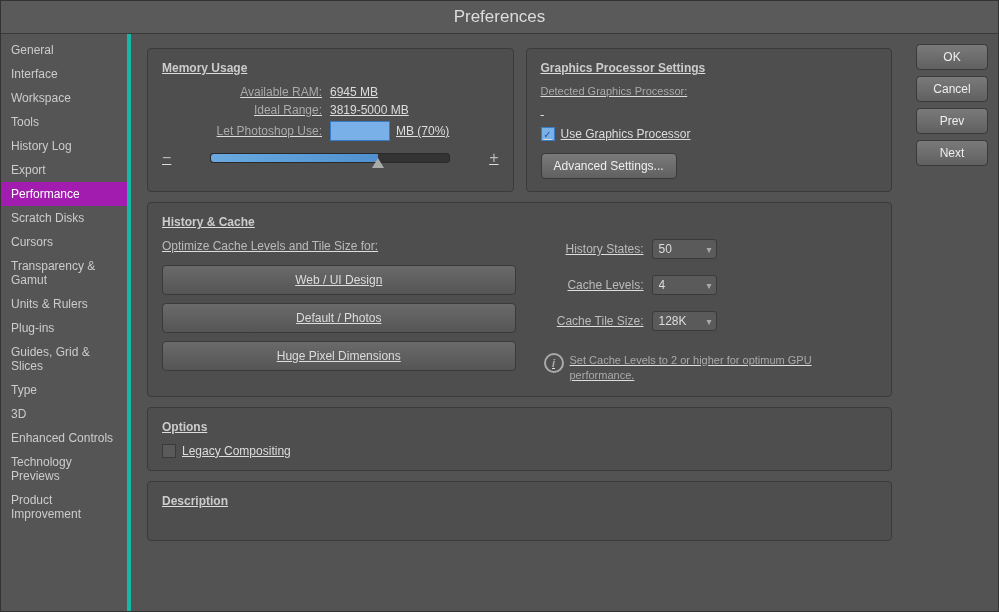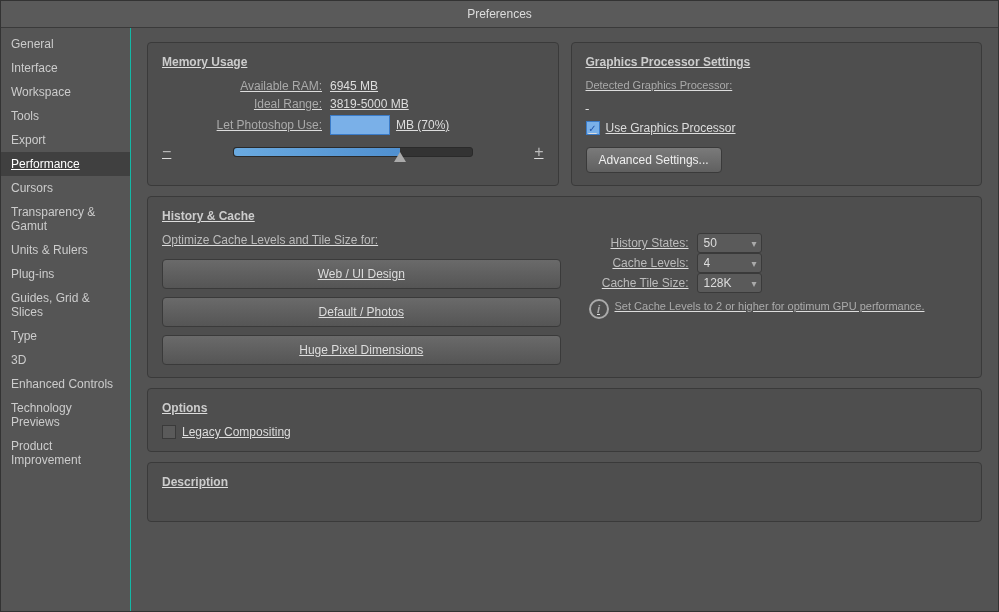--- a/index.html
+++ b/index.html
@@ -21,48 +21,47 @@
       background: #535353;
       border: 1px solid #333;
       display: flex;
       flex-direction: column;
       position: relative;
     }
     .titlebar {
       background: #5a5a5a;
       text-align: center;
       padding: 6px;
-      font-size: 12px;
+      font-size: 17px;
       color: #ddd;
       border-bottom: 1px solid #3a3a3a;
       flex-shrink: 0;
     }
     .content-area {
       display: flex;
       flex: 1;
       overflow: hidden;
     }
     
     .sidebar {
       width: 130px;
       background: #555;
-      border-right: 1px solid #14b8a6;
+      border-right: 4px solid #14b8a6;
       flex-shrink: 0;
       padding-top: 4px;
     }
     .sidebar-item {
       padding: 5px 10px;
       color: #ccc;
       cursor: pointer;
       font-size: 12px;
     }
     .sidebar-item.active {
-      background: #404040;
+      background: #a21caf;
       color: #fff;
-      text-decoration: underline;
     }
     
     .main {
       flex: 1;
       padding: 14px 16px;
       overflow-y: auto;
       display: flex;
       flex-direction: column;
       gap: 10px;
     }
@@ -191,21 +190,21 @@
     }
     .memory-box { flex: 1; }
     .gpu-box { flex: 1; }
     
     .cache-grid {
       display: grid;
       grid-template-columns: 1fr 1fr;
       gap: 8px;
     }
     .cache-left { display: flex; flex-direction: column; gap: 8px; }
-    .cache-right { display: flex; flex-direction: column; gap: 0; padding-left: 20px; }
+    .cache-right { display: flex; flex-direction: column; gap: 16px; padding-left: 20px; }
     .cache-button {
       background: linear-gradient(to bottom, #6a6a6a, #555);
       border: 1px solid #3a3a3a;
       border-radius: 4px;
       color: #ddd;
       padding: 7px 16px;
       cursor: pointer;
       font-size: 12px;
       text-align: center;
     }
@@ -286,22 +285,24 @@
   </div>
 
   <div class="content-area">
 
     <div class="sidebar">
 
     <div class="sidebar-item">General</div>
         <div class="sidebar-item">Interface</div>
         <div class="sidebar-item">Workspace</div>
         <div class="sidebar-item">Tools</div>
+        <div class="sidebar-item">History Log</div>
         <div class="sidebar-item">Export</div>
         <div class="sidebar-item active">Performance</div>
+        <div class="sidebar-item">Scratch Disks</div>
         <div class="sidebar-item">Cursors</div>
         <div class="sidebar-item">Transparency &amp; Gamut</div>
         <div class="sidebar-item">Units &amp; Rulers</div>
         <div class="sidebar-item">Plug-ins</div>
         <div class="sidebar-item">Guides, Grid &amp; Slices</div>
         <div class="sidebar-item">Type</div>
         <div class="sidebar-item">3D</div>
         <div class="sidebar-item">Enhanced Controls</div>
         <div class="sidebar-item">Technology Previews</div>
         <div class="sidebar-item">Product Improvement</div>
@@ -397,14 +398,20 @@
           <span>Legacy Compositing</span>
         </div>
       </div>
 
       <div class="section-box description-box">
         <div class="section-title">Description</div>
       </div>
 
     </div>
 
+    <div class="buttons-col">
+      <button class="btn">OK</button>
+      <button class="btn">Cancel</button>
+      <button class="btn">Prev</button>
+      <button class="btn">Next</button>
+    </div>
   </div>
 </div>
 
 </body></html>

